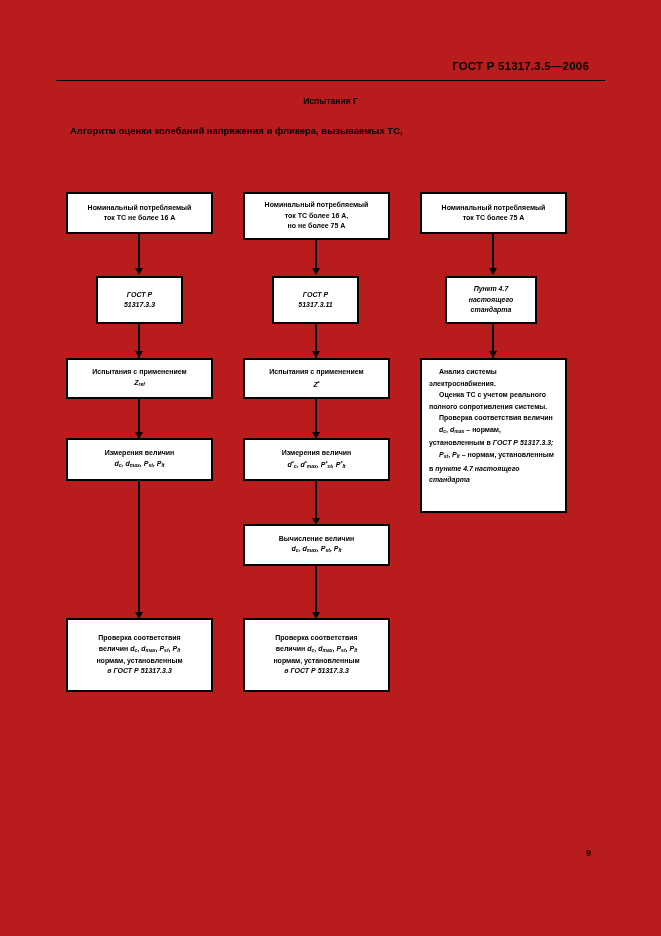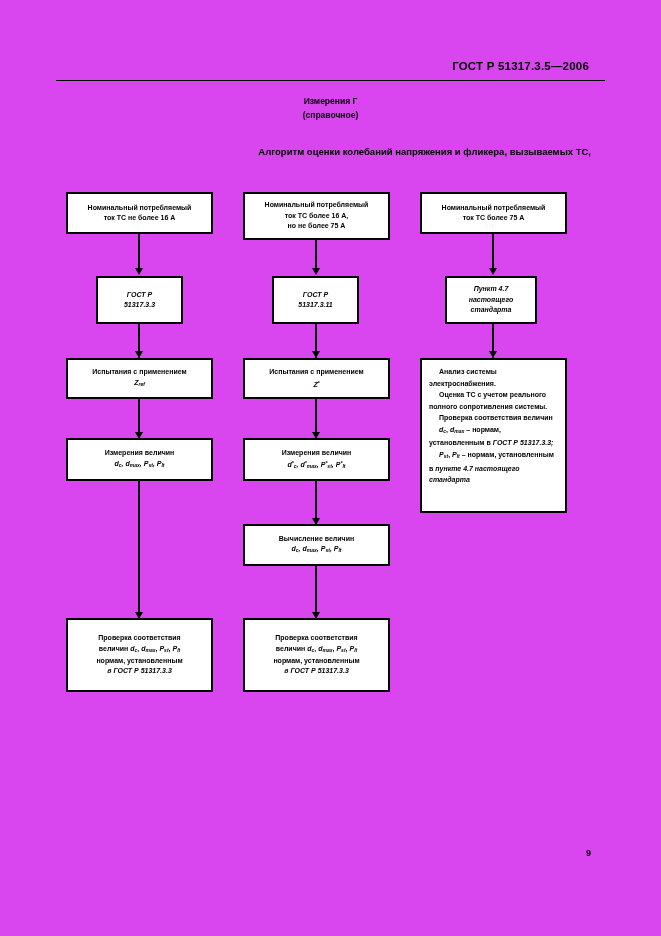--- a/index.html
+++ b/index.html
@@ -12,21 +12,21 @@
     height: 936px;
     position: relative;
     font-family: "Liberation Sans", sans-serif;
     color: #000000;
     overflow: hidden;
   }
 
   .page {
     position: absolute;
     inset: 0;
-    background: #d946ef;
+    background: #b91c1c;
   }
 
   
   .doc-header {
     position: absolute;
     top: 60px;
     right: 72px;
     font-size: 11.5px;
     font-weight: bold;
     letter-spacing: 0.2px;
@@ -47,24 +47,24 @@
     left: 0;
     width: 661px;
     text-align: center;
     font-size: 8.5px;
     font-weight: bold;
     line-height: 14px;
   }
 
   .algo-title {
     position: absolute;
-    top: 142px;
+    top: 121px;
     left: 70px;
     width: 521px;
-    text-align: right;
+    text-align: left;
     font-size: 9.5px;
     font-weight: bold;
     line-height: 19px;
   }
 
   
   .flow {
     position: absolute;
     top: 0;
     left: 0;
@@ -129,22 +129,21 @@
 </style>
 </head>
 <body>
 
 <div class="page">
 
   <div class="doc-header">ГОСТ Р 51317.3.5—2006</div>
   <div class="rule-top"></div>
 
   <div class="annex-block">
-    <div>Измерения Г</div>
-    <div>(справочное)</div>
+    <div>Испытания Г</div>
   </div>
 
   <div class="algo-title">
     <div>Алгоритм оценки колебаний напряжения и фликера, вызываемых ТС,</div>
   </div>
 
   <div class="flow">
 
     <div class="node" style="left:66px; top:192px; width:147px; height:42px;">
       <div class="inner">

